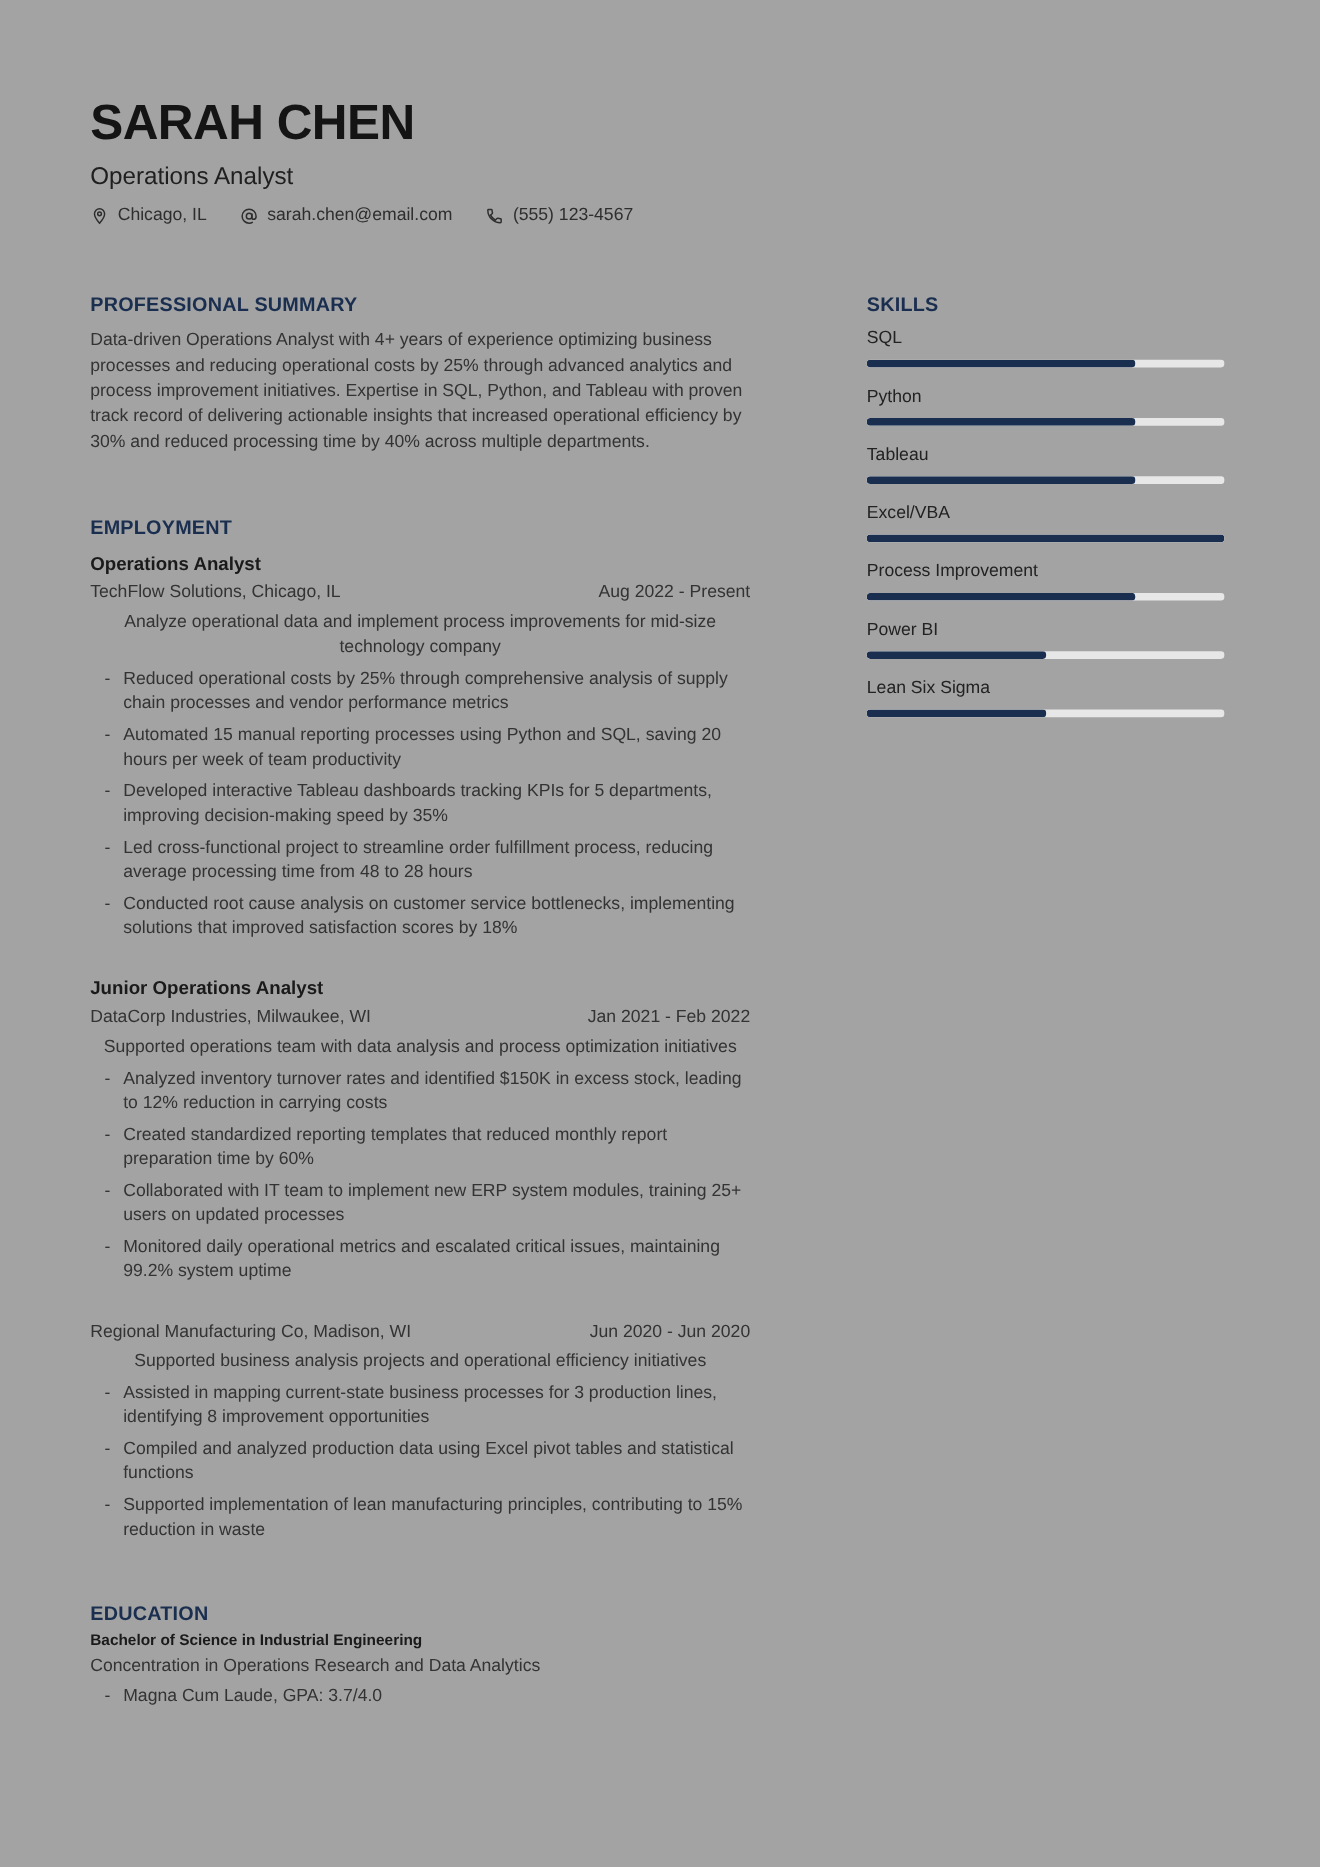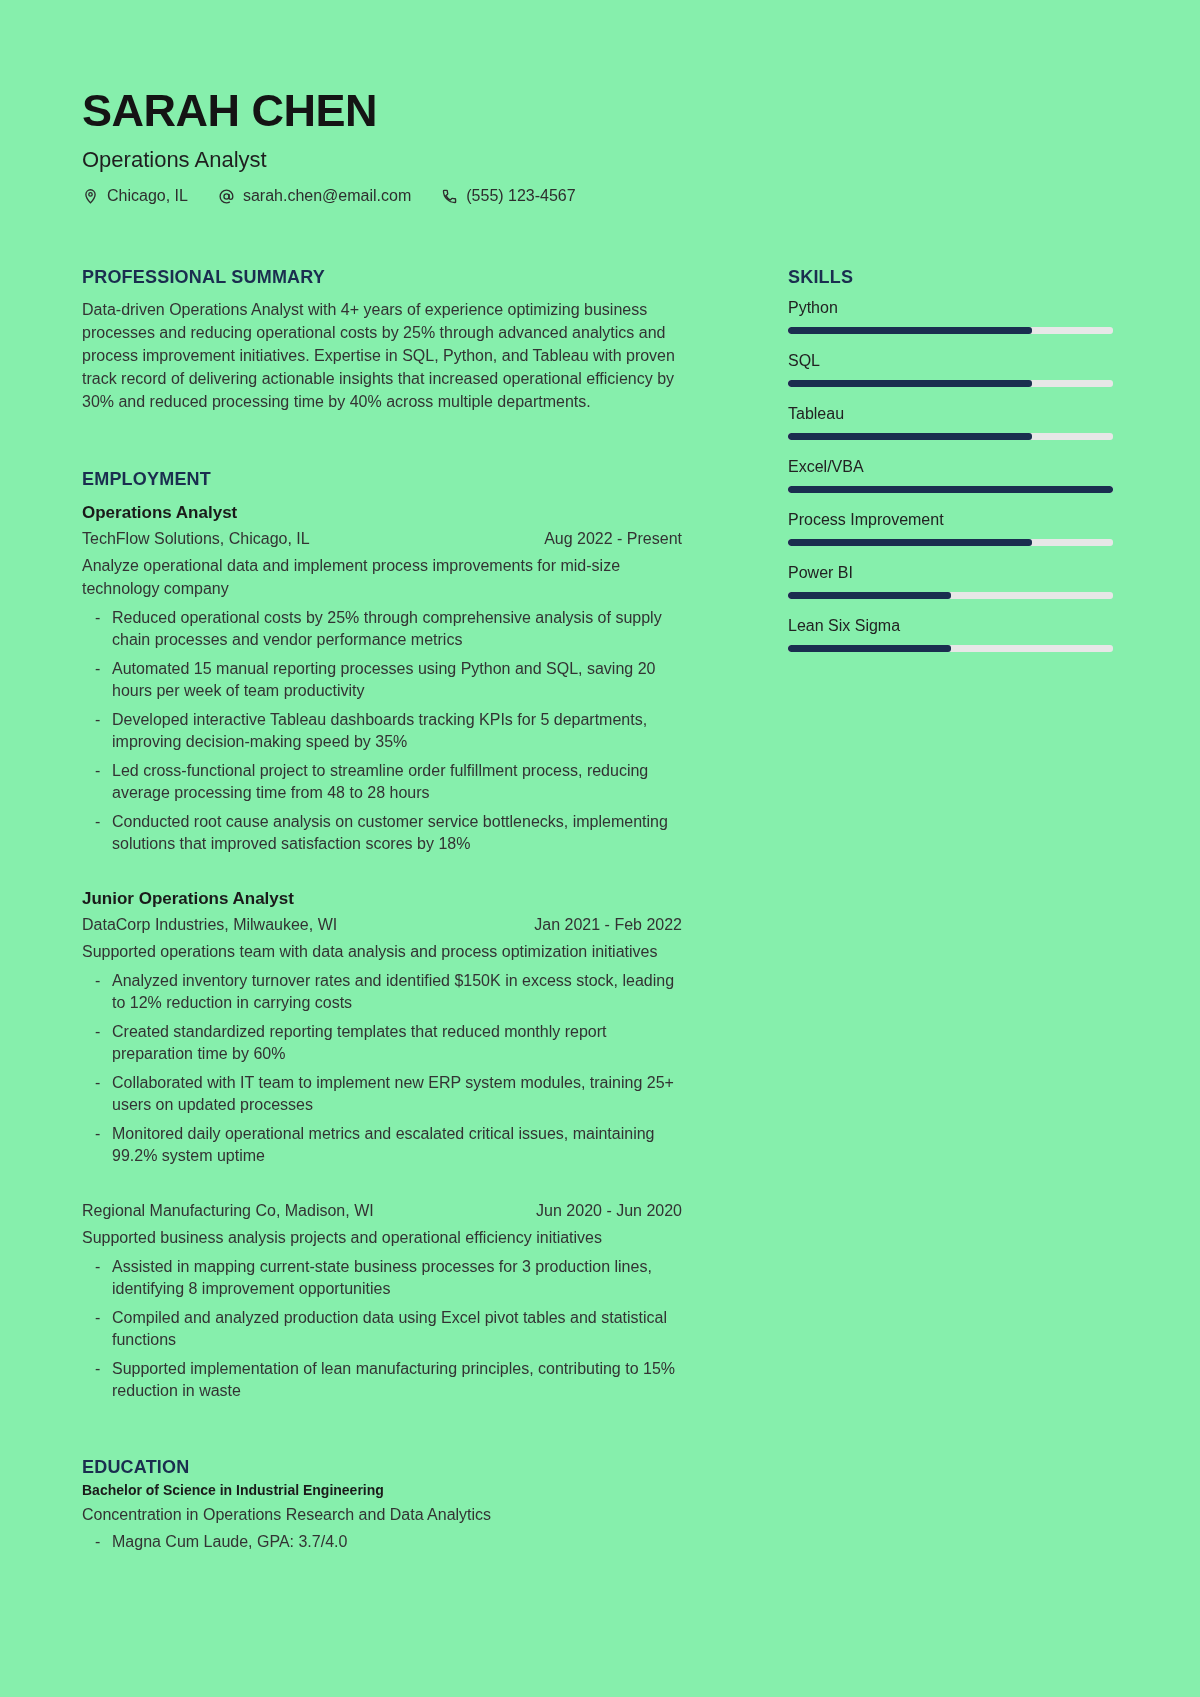--- a/index.html
+++ b/index.html
@@ -5,21 +5,21 @@
   :root{
     --accent:#1a2e4f;
     --track:#e7e7e7;
     --body:#333333;
     --dark:#141414;
   }
   *{margin:0;padding:0;box-sizing:border-box;}
   html,body{background:#ffffff;}
   body{font-family:"Liberation Sans","DejaVu Sans",sans-serif;color:var(--body);}
   .page{
-    width:1200px;height:1697px;margin:0 auto;background:#86efac;
+    width:1200px;height:1697px;margin:0 auto;background:#a3a3a3;
     padding:88px 87px 0 82px;overflow:hidden;position:relative;
   }
   
   .name{
     font-size:45px;font-weight:800;color:var(--dark);
     letter-spacing:-0.5px;line-height:1.0;
   }
   .job-headline{font-size:22px;font-weight:400;color:#1f1f1f;margin-top:14px;line-height:1.2;}
   .contact-row{display:flex;align-items:center;gap:30px;margin-top:14px;}
   .contact-item{display:flex;align-items:center;gap:8px;font-size:16px;color:#2e2e2e;}
@@ -34,21 +34,21 @@
   }
   
   .summary-text{font-size:16px;line-height:23px;margin-top:10px;color:var(--body);}
   
   .section-employment{margin-top:56px;}
   .job{margin-top:12px;}
   .job + .job{margin-top:34px;}
   .job-title{font-size:17px;font-weight:700;color:#1a1a1a;line-height:22px;}
   .job-meta{display:flex;justify-content:space-between;margin-top:4px;font-size:16px;line-height:22px;color:var(--body);}
   .job-dates{white-space:nowrap;}
-  .job-desc{font-size:16px;line-height:23px;margin-top:4px;color:var(--body);}
+  .job-desc{font-size:16px;line-height:23px;margin-top:4px;color:var(--body);text-align:center;}
   ul.bullets{list-style:none;margin-top:7px;}
   ul.bullets li{display:flex;font-size:16px;line-height:21.5px;margin-bottom:8px;}
   ul.bullets .dash{flex:0 0 17px;margin-left:13px;}
   
   .section-education{margin-top:56px;}
   .edu-degree{font-size:14px;font-weight:700;color:#1a1a1a;margin-top:1px;line-height:23px;}
   .edu-meta{display:flex;justify-content:space-between;font-size:16px;line-height:26px;color:var(--body);}
   .edu-concentration{font-size:16px;line-height:26px;color:var(--body);}
   
   .skills-list{margin-top:10px;}
@@ -200,27 +200,27 @@
         </ul>
       </section>
 
     </main>
 
     <aside class="col-side">
       <h2 class="section-heading">SKILLS</h2>
       <div class="skills-list">
 
         <div class="skill-item">
+          <div class="skill-name">SQL</div>
+          <div class="skill-bar">
+              <div class="skill-fill" style="width: 75%;"></div>
+            </div>
+        </div>
+        <div class="skill-item">
           <div class="skill-name">Python</div>
-          <div class="skill-bar">
-              <div class="skill-fill" style="width: 75%;"></div>
-            </div>
-        </div>
-        <div class="skill-item">
-          <div class="skill-name">SQL</div>
           <div class="skill-bar">
               <div class="skill-fill" style="width: 75%;"></div>
             </div>
         </div>
         <div class="skill-item">
           <div class="skill-name">Tableau</div>
           <div class="skill-bar">
               <div class="skill-fill" style="width: 75%;"></div>
             </div>
         </div>

